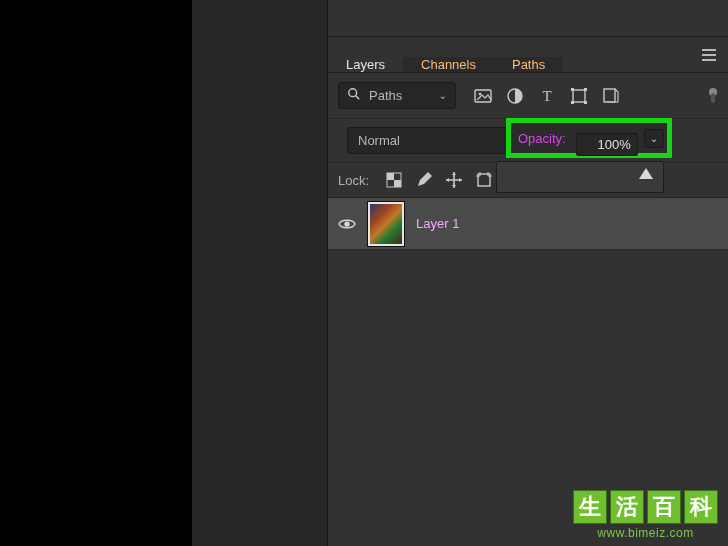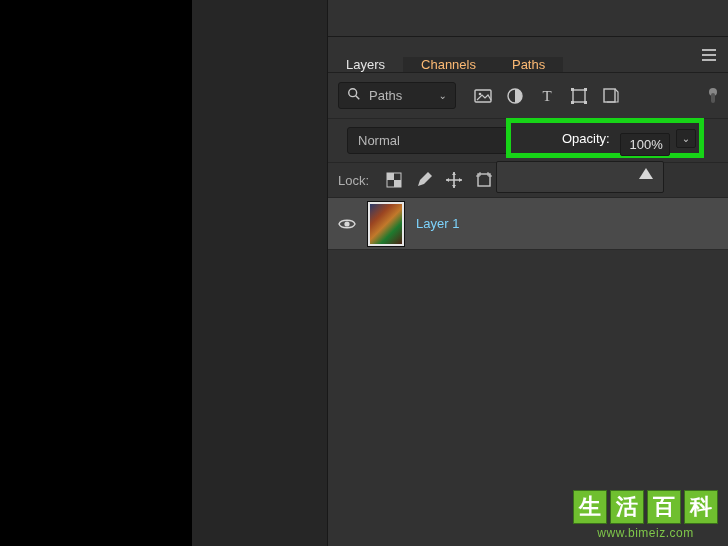--- a/index.html
+++ b/index.html
@@ -177,30 +177,29 @@
     top: -1px;
     border: 5px solid #17d417;
     background: #2b2b2b;
     display: flex;
     align-items: center;
     padding: 2px 3px;
     gap: 6px;
     height: 40px;
   }
   .opacity-label {
-    color: #ffffff;
+    color: #d946ef;
     font-size: 13px;
     padding: 0 4px;
-    margin-left: 44px;
   }
   .opacity-value {
     background: #262626;
     border: 1px solid #1a1a1a;
     padding: 3px 6px;
-    width: 50px;
+    width: 62px;
     text-align: right;
     color: #e0e0e0;
     border-radius: 2px;
     margin-top: 12px;
   }
   .opacity-chev {
     background: #262626;
     border: 1px solid #1a1a1a;
     padding: 3px 5px;
     border-radius: 2px;
@@ -270,21 +269,21 @@
   }
   .eye svg { width: 18px; height: 14px; }
   .thumb {
     width: 36px; height: 44px;
     border: 2px solid #e6e6e6;
     background: linear-gradient(135deg,#2a3a6a 0%,#9a4421 30%,#c2792b 50%,#1e7a2e 70%,#4f2315 100%);
     position: relative;
     box-shadow: 0 0 0 1px #111;
   }
   .layer-name {
-    color: #7dd3fc;
+    color: #f0abfc;
     font-size: 13px;
   }
   .watermark {
     position: absolute;
     right: 10px;
     bottom: 6px;
     text-align: center;
   }
   .wm-top {
     display: flex;

